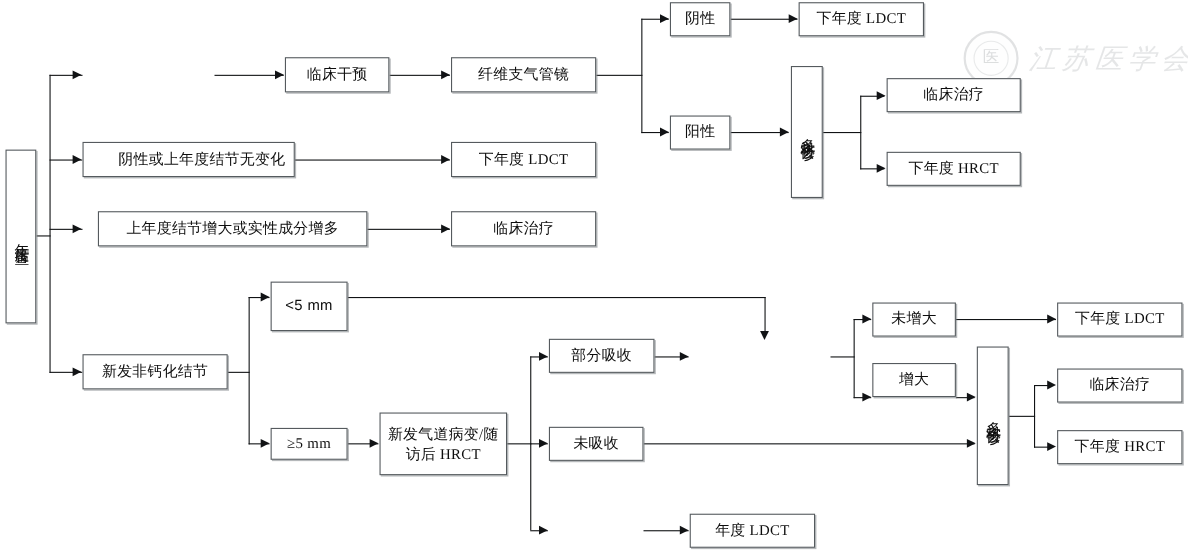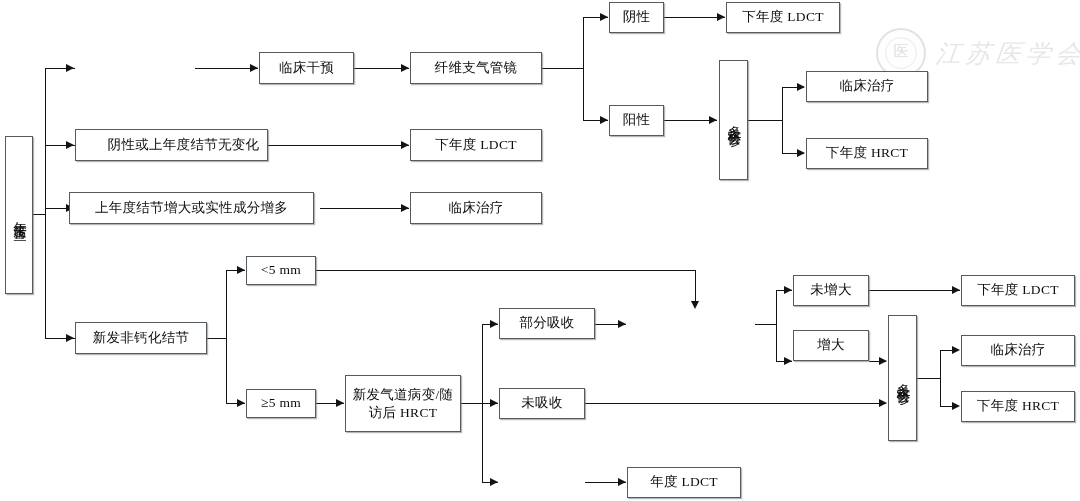--- a/index.html
+++ b/index.html
@@ -183,41 +183,41 @@
     <span class="lbl">阴性或上年度结节无变化</span>
   </div>
   <div class="ln h" style="left:268px;top:145px;width:141px;"></div>
   <div class="arw" style="left:401px;top:140.5px;"></div>
   <div class="node" style="left:410px;top:129px;width:132px;height:32px;">
     <span class="lbl">下年度 LDCT</span>
   </div>
 
   <div class="ln h" style="left:45px;top:208px;width:30px;"></div>
   <div class="arw" style="left:66px;top:203.5px;"></div>
-  <div class="node" style="left:69px;top:192px;width:245px;height:32px;">
+  <div class="node" style="left:89px;top:192px;width:245px;height:32px;">
     <span class="lbl">上年度结节增大或实性成分增多</span>
   </div>
   <div class="ln h" style="left:320px;top:208px;width:89px;"></div>
   <div class="arw" style="left:401px;top:203.5px;"></div>
   <div class="node" style="left:410px;top:192px;width:132px;height:32px;">
     <span class="lbl">临床治疗</span>
   </div>
 
   <div class="ln h" style="left:45px;top:338px;width:30px;"></div>
   <div class="arw" style="left:66px;top:333.5px;"></div>
   <div class="node" style="left:75px;top:322px;width:132px;height:32px;">
     <span class="lbl">新发非钙化结节</span>
   </div>
 
   <div class="ln h" style="left:207px;top:338px;width:20px;"></div>
   <div class="ln v" style="left:226px;top:270px;height:134px;"></div>
 
   <div class="ln h" style="left:226px;top:270px;width:19px;"></div>
   <div class="arw" style="left:237px;top:265.5px;"></div>
-  <div class="node" style="left:246px;top:256px;width:70px;height:29px;font-family:Liberation Serif, serif;">
+  <div class="node" style="left:246px;top:256px;width:70px;height:45px;font-family:Liberation Sans, sans-serif;">
     <span class="lbl">&lt;5 mm</span>
   </div>
 
   <div class="ln h" style="left:226px;top:403px;width:19px;"></div>
   <div class="arw" style="left:237px;top:398.5px;"></div>
   <div class="node" style="left:246px;top:389px;width:70px;height:29px;">
     <span class="lbl">≥5 mm</span>
   </div>
 
   <div class="ln h" style="left:316px;top:270px;width:380px;"></div>

